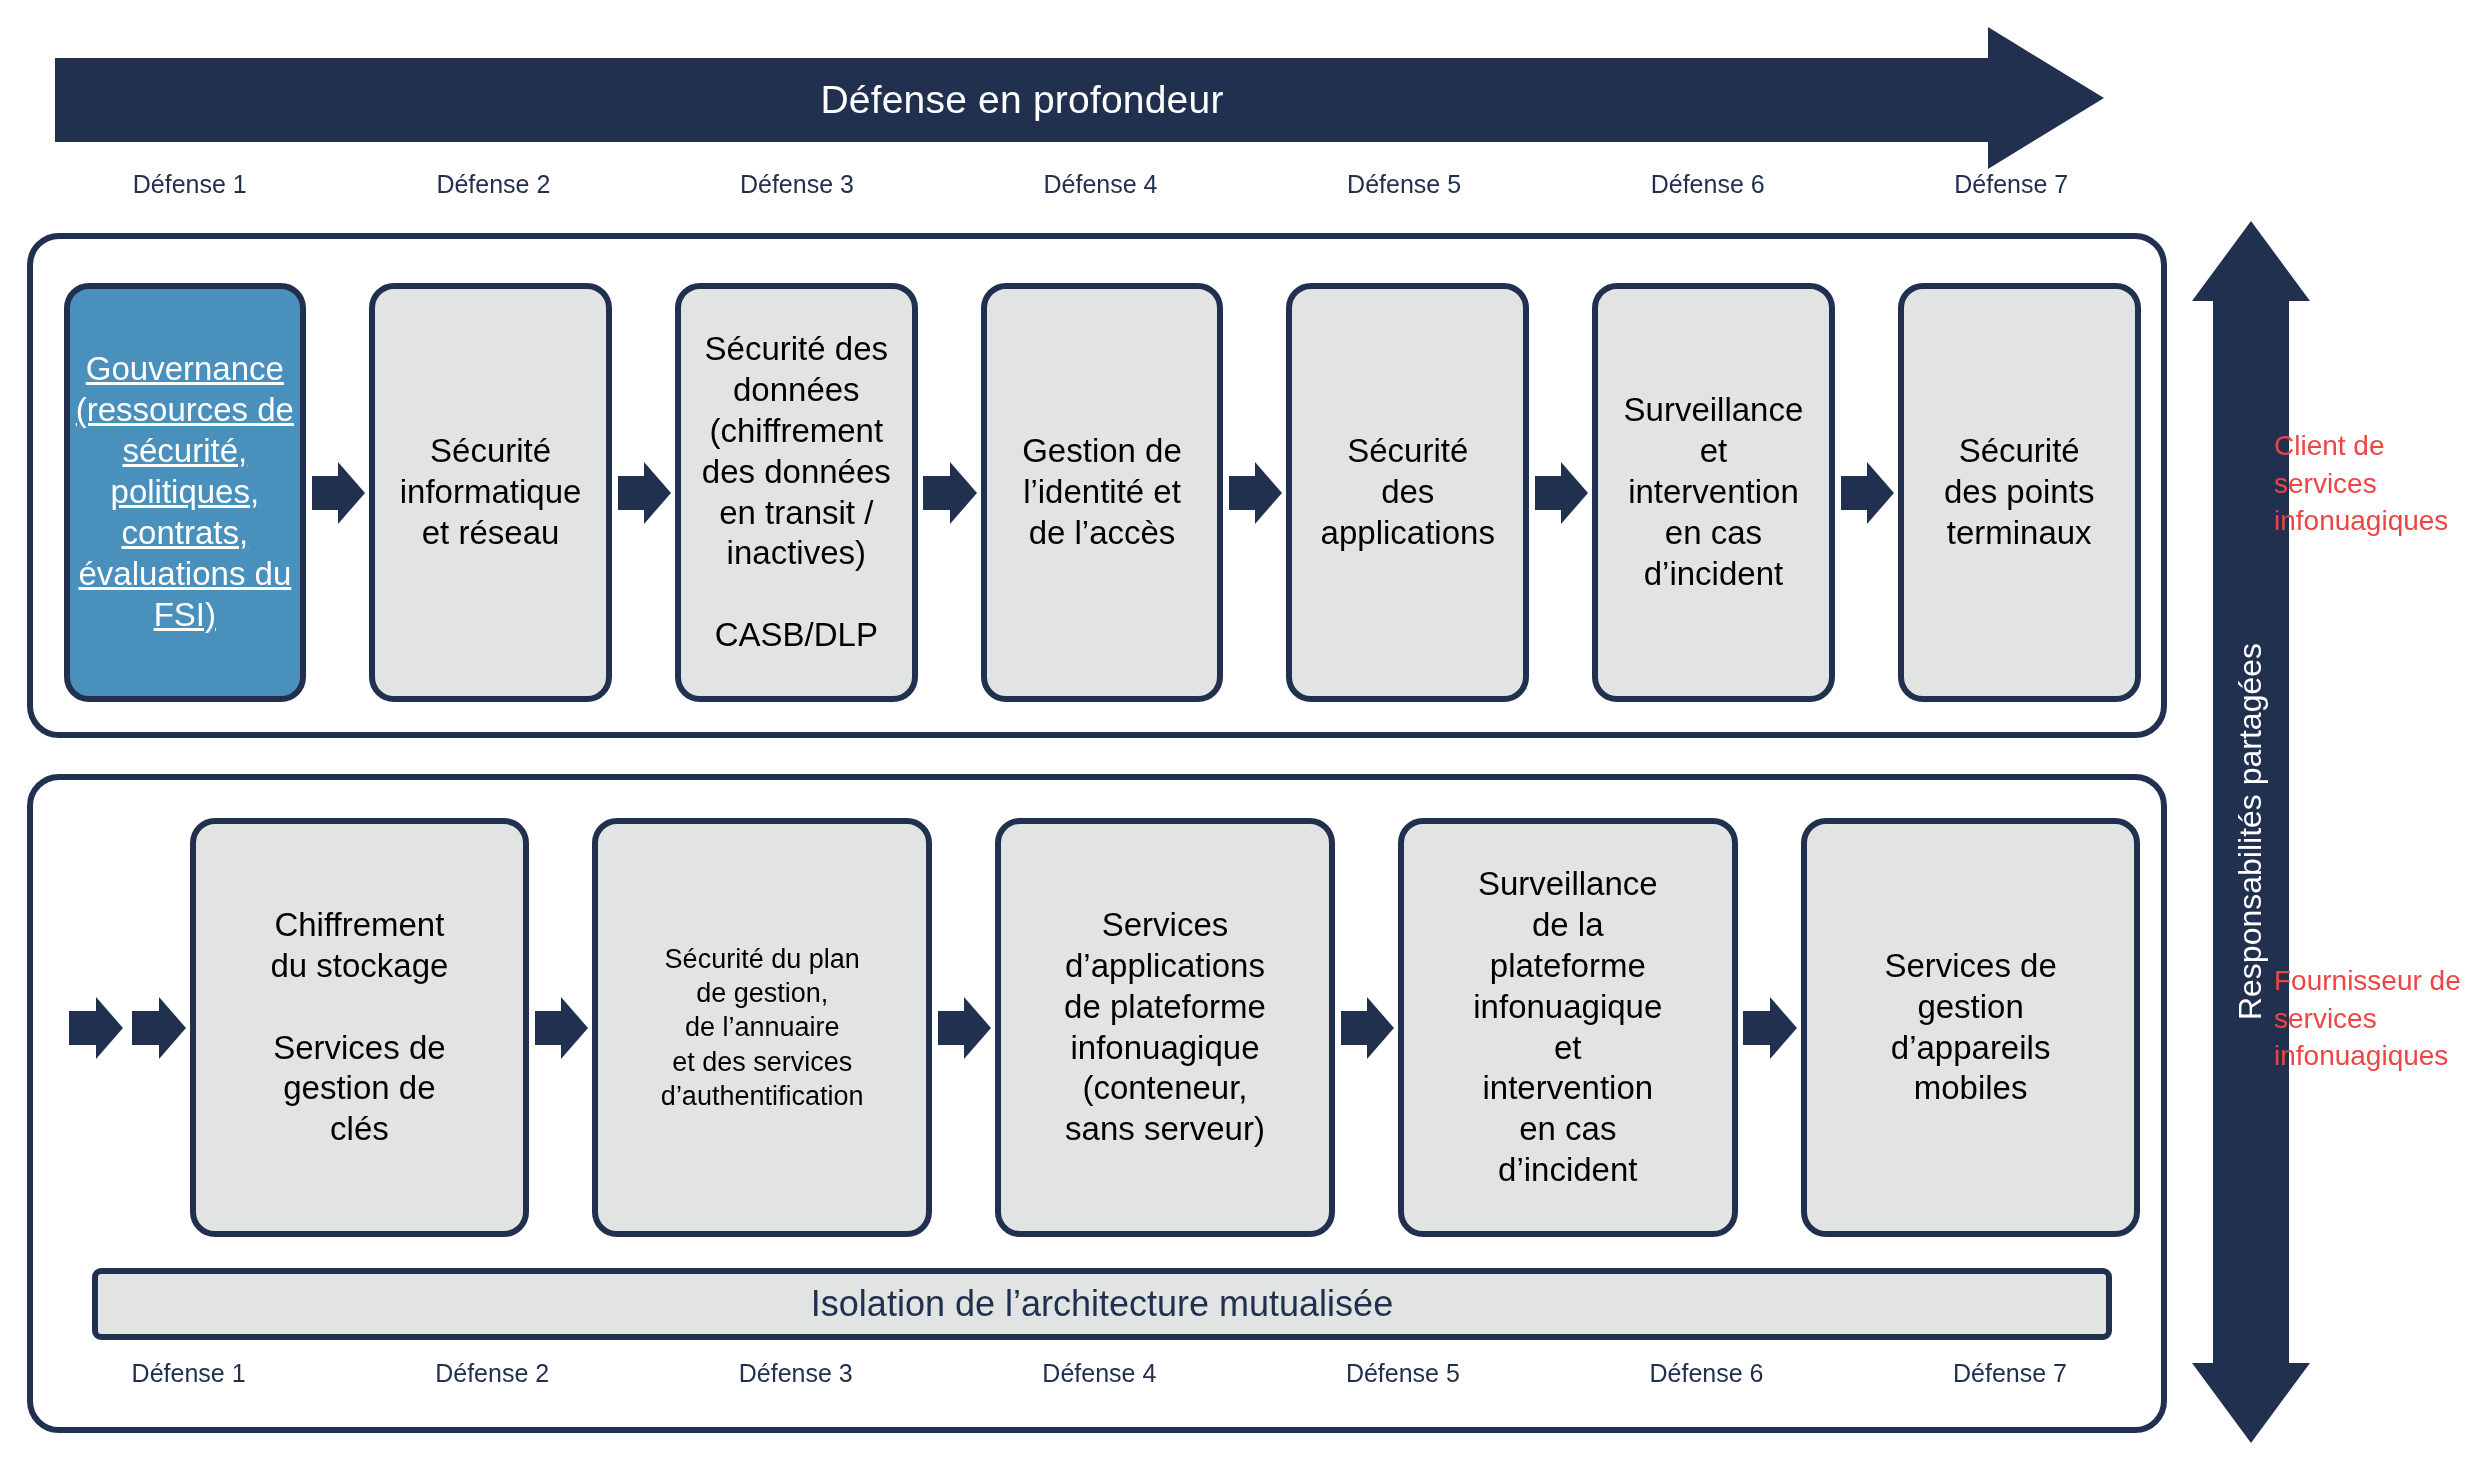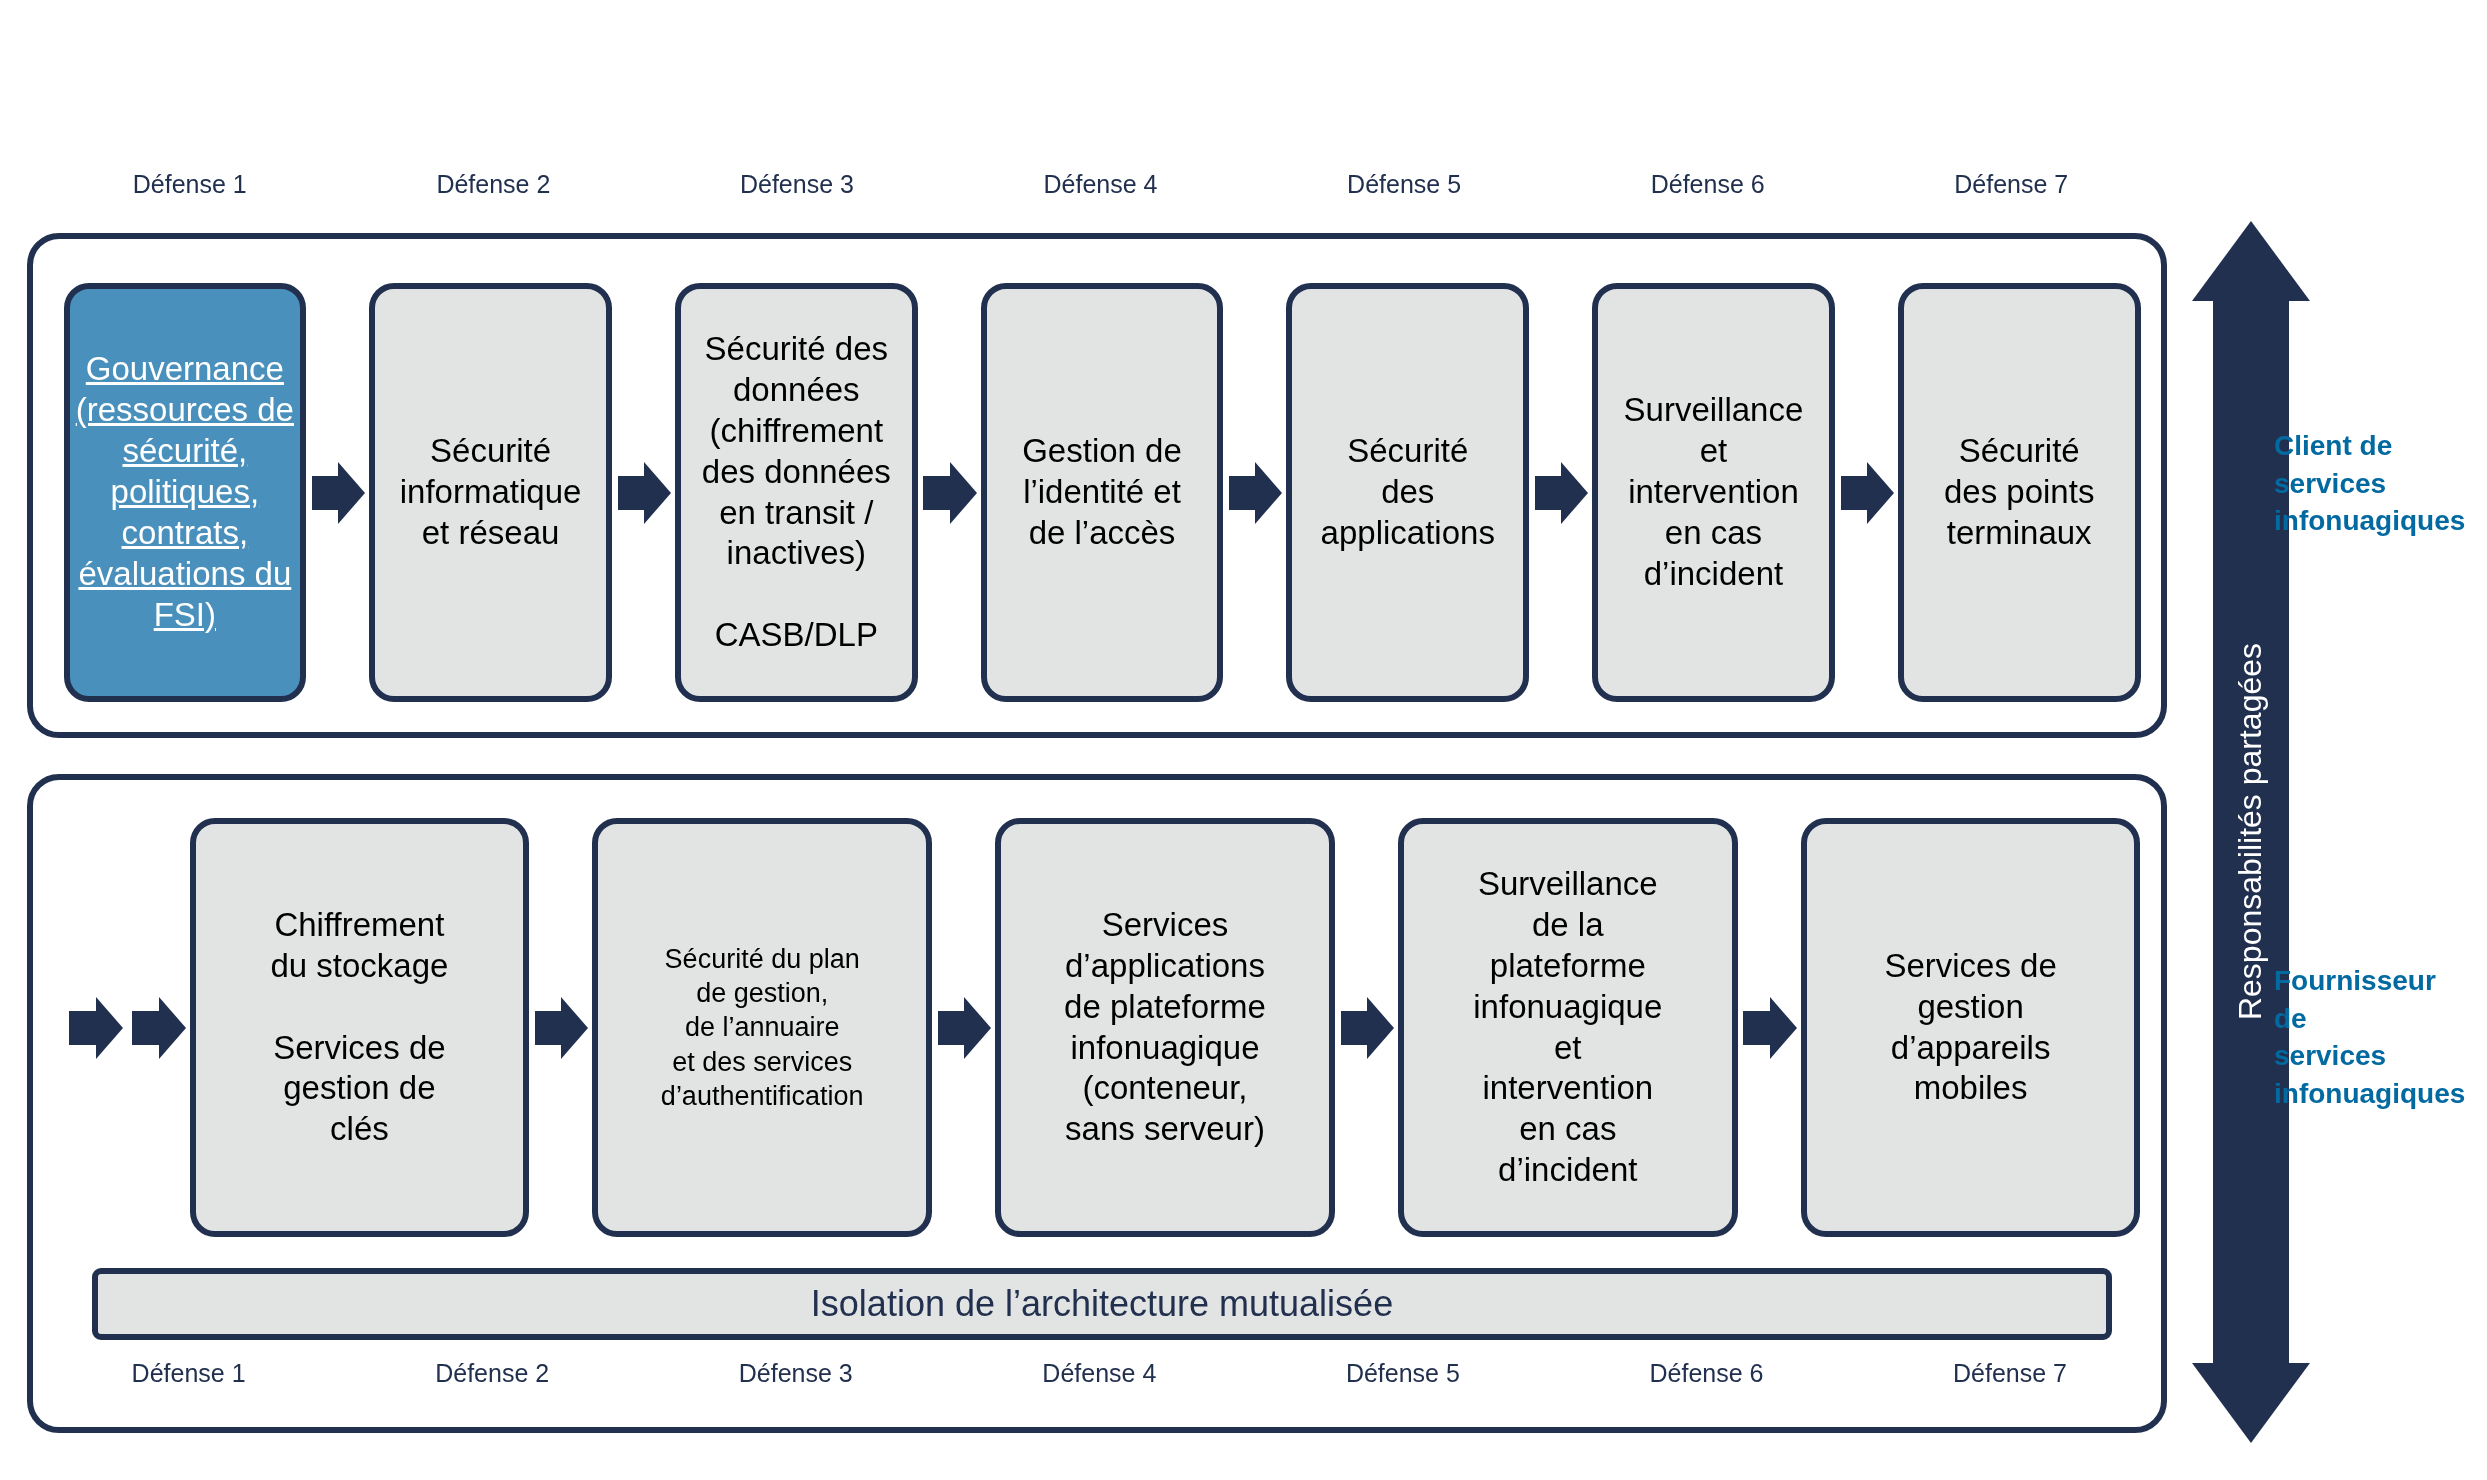--- a/index.html
+++ b/index.html
@@ -191,34 +191,39 @@
   .vert-arrow .vlabel span {
     transform: rotate(-90deg);
     white-space: nowrap;
   }
 
   
   .side-legend {
     position: absolute;
     left: 2274px;
     width: 202px;
-    color: #0369a1;
+    color: #ef4444;
     font-size: 28px;
-    font-weight: bold;
+    font-weight: normal;
     line-height: 1.34;
     white-space: pre-line;
   }
   .side-legend.client   { top: 427px; }
   .side-legend.provider { top: 962px; }
 </style>
 </head>
 <body>
 
 <div id="root">
 
+  <div class="banner">
+    <div class="banner-shaft"></div>
+    <div class="banner-head"></div>
+    <div class="banner-label">Défense en profondeur</div>
+  </div>
 
   <div class="col-labels top">
     <div class="cl">Défense 1</div>
     <div class="cl">Défense 2</div>
     <div class="cl">Défense 3</div>
     <div class="cl">Défense 4</div>
     <div class="cl">Défense 5</div>
     <div class="cl">Défense 6</div>
     <div class="cl">Défense 7</div>
   </div>

